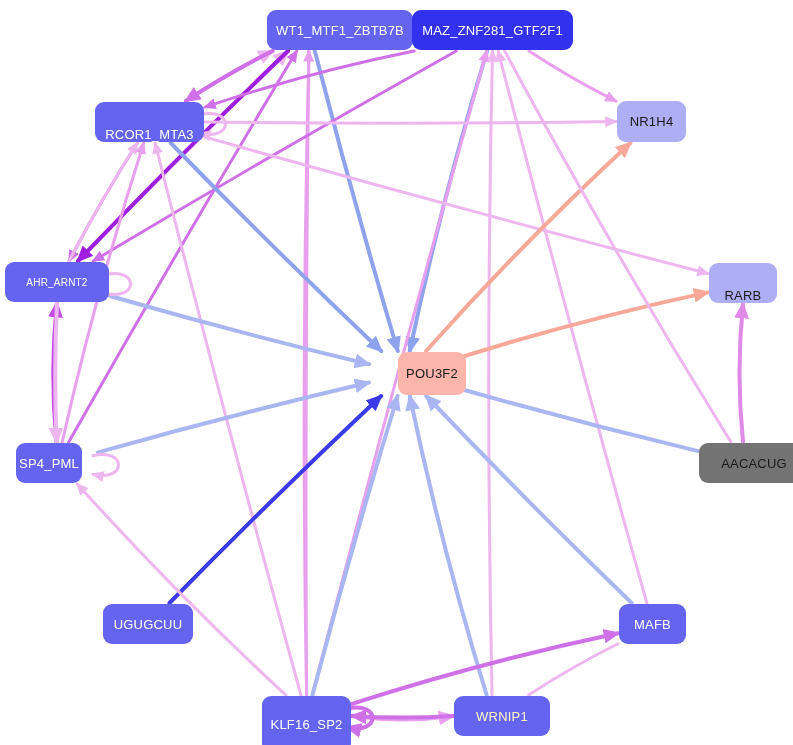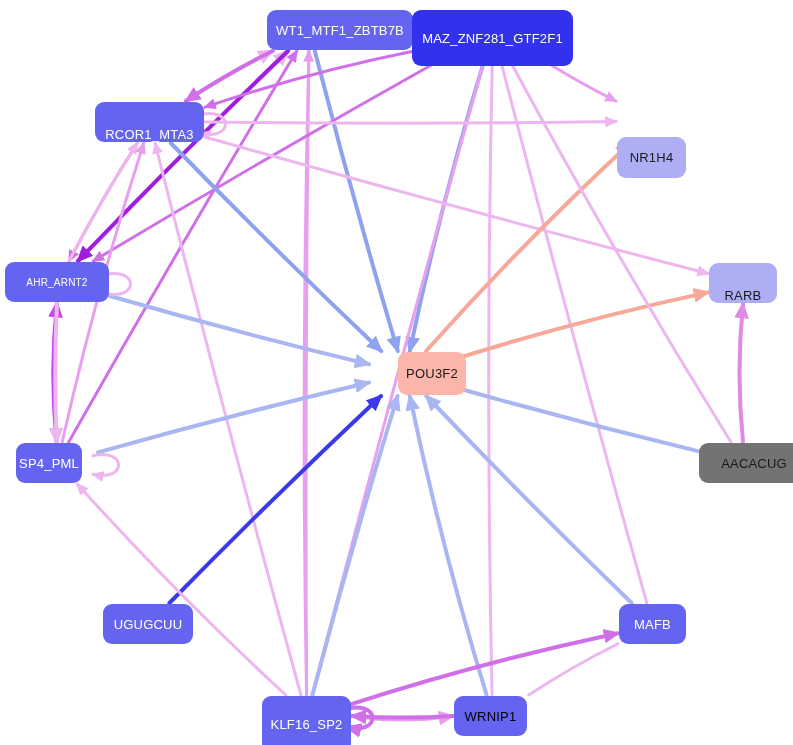--- a/index.html
+++ b/index.html
@@ -118,27 +118,27 @@
       <path d="M 528.6358695652174 695 Q 571.8260265439337 666.7851192465577 618 643.7757009345794" fill="none" stroke="#edb6ef" stroke-width="3" stroke-linecap="round"></path>
       <path d="M 105 274.8 C 139 266.8 139 301.2 105 293.2" fill="none" stroke="#edb6ef" stroke-width="3" stroke-linecap="round"></path>
       <path d="M 93 455.8 C 127 447.8 127 482.2 93 474.2" fill="none" stroke="#edb6ef" stroke-width="3" stroke-linecap="round" marker-end="url(#medb6ef)"></path>
       <path d="M 200 114.8 C 234 106.8 234 141.2 200 133.2" fill="none" stroke="#edb6ef" stroke-width="3" stroke-linecap="round" marker-end="url(#medb6ef)"></path>
       <path d="M 347 708.8 C 381 700.8 381 735.2 347 727.2" fill="none" stroke="#d070e8" stroke-width="4" stroke-linecap="round" marker-end="url(#md070e8)"></path>
     </svg>
   <div id="node-layer">
       <div class="node" style="left: 236px; top: 10px; width: 146px; height: 40px; background: rgb(100, 100, 240); color: rgb(255, 255, 255); font-size: 13px; margin-left: 31px;">
         <span class="node-label">WT1_MTF1_ZBTB7B</span>
       </div>
-      <div class="node" style="left: 412px; top: 10px; width: 161px; height: 56px; background: rgb(50, 50, 238); color: rgb(255, 255, 255); font-size: 13px;">
+      <div class="node" style="left: 412px; top: 10px; width: 161px; height: 40px; background: rgb(50, 50, 238); color: rgb(255, 255, 255); font-size: 13px;">
         <span class="node-label">MAZ_ZNF281_GTF2F1</span>
       </div>
       <div class="node" style="left: 95px; top: 102px; width: 109px; height: 40px; background: rgb(100, 100, 240); color: rgb(255, 255, 255); font-size: 13px; align-items: flex-end;">
         <span class="node-label">RCOR1_MTA3</span>
       </div>
-      <div class="node" style="left: 617px; top: 101px; width: 69px; height: 41px; background: rgb(174, 174, 245); color: rgb(26, 26, 26); font-size: 13px; margin-top: 36px;">
+      <div class="node" style="left: 617px; top: 101px; width: 69px; height: 41px; background: rgb(174, 174, 245); color: rgb(26, 26, 26); font-size: 13px;">
         <span class="node-label">NR1H4</span>
       </div>
       <div class="node" style="left: 5px; top: 262px; width: 104px; height: 40px; background: rgb(100, 100, 240); color: rgb(255, 255, 255); font-size: 10px;">
         <span class="node-label">AHR_ARNT2</span>
       </div>
       <div class="node" style="left: 709px; top: 263px; width: 68px; height: 40px; background: rgb(174, 174, 245); color: rgb(26, 26, 26); font-size: 13px; align-items: flex-end;">
         <span class="node-label">RARB</span>
       </div>
       <div class="node" style="left: 370px; top: 352px; width: 68px; height: 43px; background: rgb(251, 181, 171); color: rgb(26, 26, 26); font-size: 13px; margin-left: 28px;">
         <span class="node-label">POU3F2</span>
@@ -151,17 +151,17 @@
       </div>
       <div class="node" style="left: 103px; top: 604px; width: 90px; height: 40px; background: rgb(100, 100, 240); color: rgb(255, 255, 255); font-size: 13px;">
         <span class="node-label">UGUGCUU</span>
       </div>
       <div class="node" style="left: 619px; top: 604px; width: 67px; height: 40px; background: rgb(100, 100, 240); color: rgb(255, 255, 255); font-size: 13px;">
         <span class="node-label">MAFB</span>
       </div>
       <div class="node" style="left: 262px; top: 696px; width: 89px; height: 56px; background: rgb(100, 100, 240); color: rgb(255, 255, 255); font-size: 13px;">
         <span class="node-label">KLF16_SP2</span>
       </div>
-      <div class="node" style="left: 454px; top: 696px; width: 73px; height: 40px; background: rgb(100, 100, 240); color: #000000; font-size: 13px;">
+      <div class="node" style="left: 454px; top: 696px; width: 96px; height: 40px; background: rgb(100, 100, 240); color: #fef9c3; font-size: 13px;">
         <span class="node-label">WRNIP1</span>
       </div>
     </div>
 </div>
 
 </body></html>

